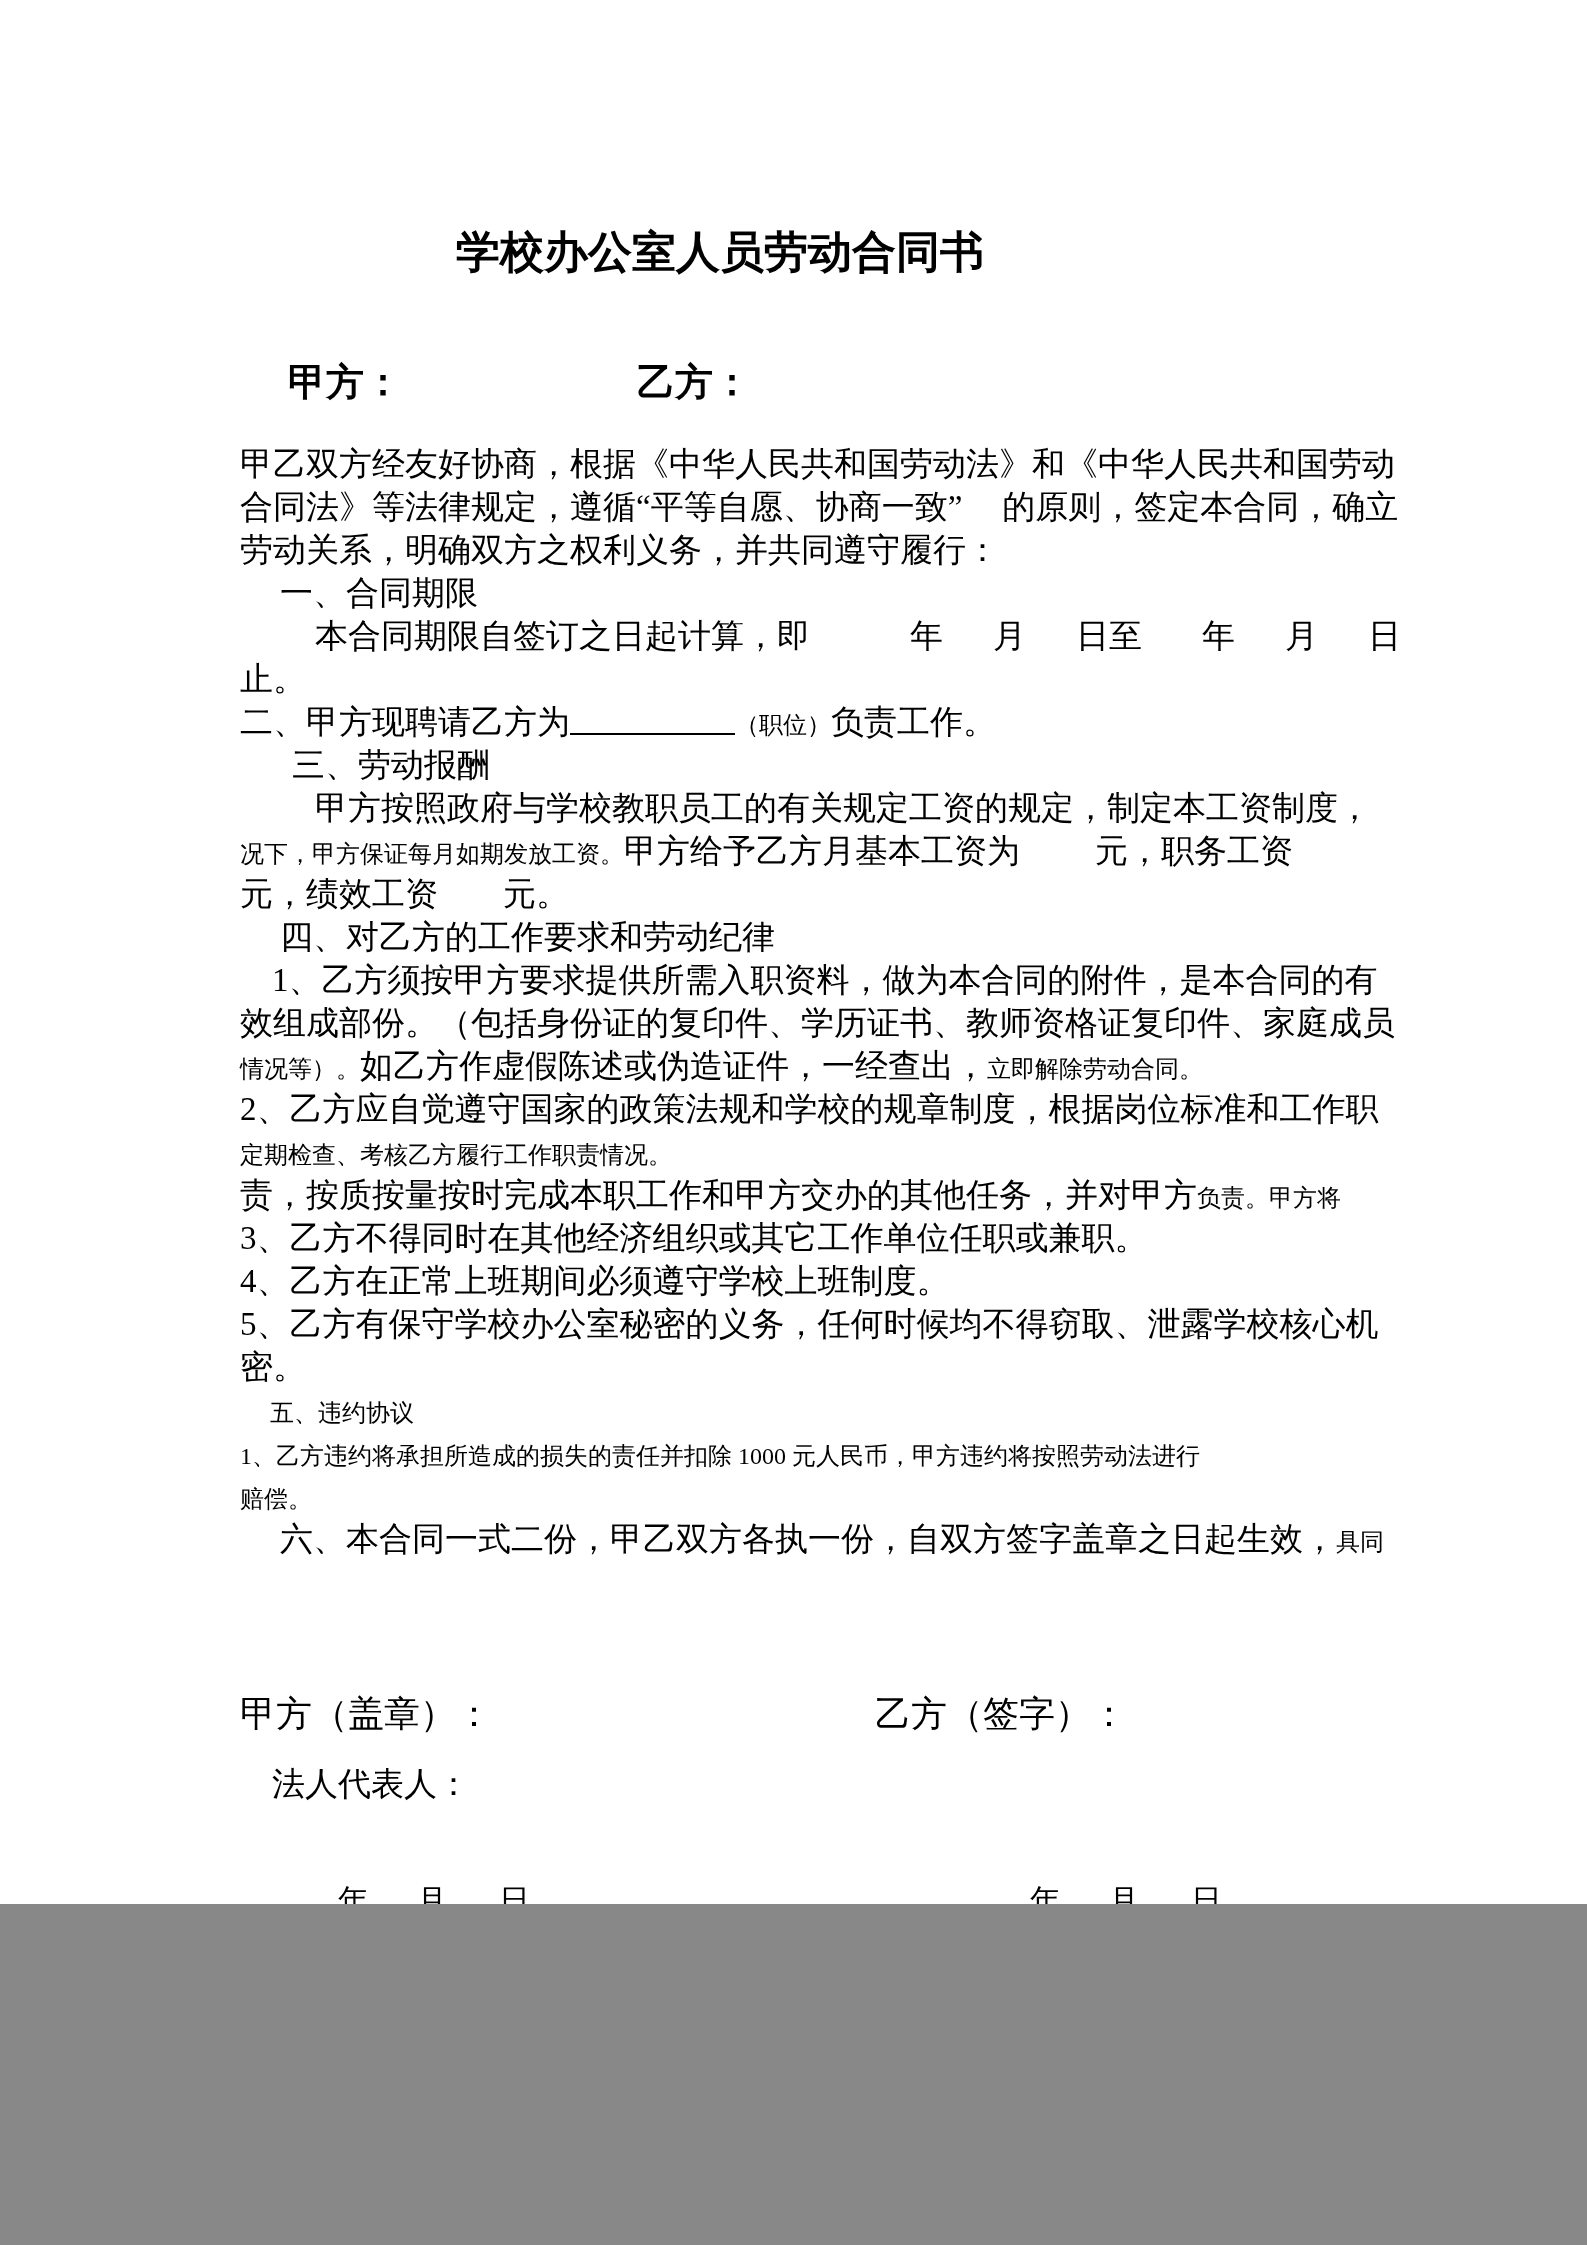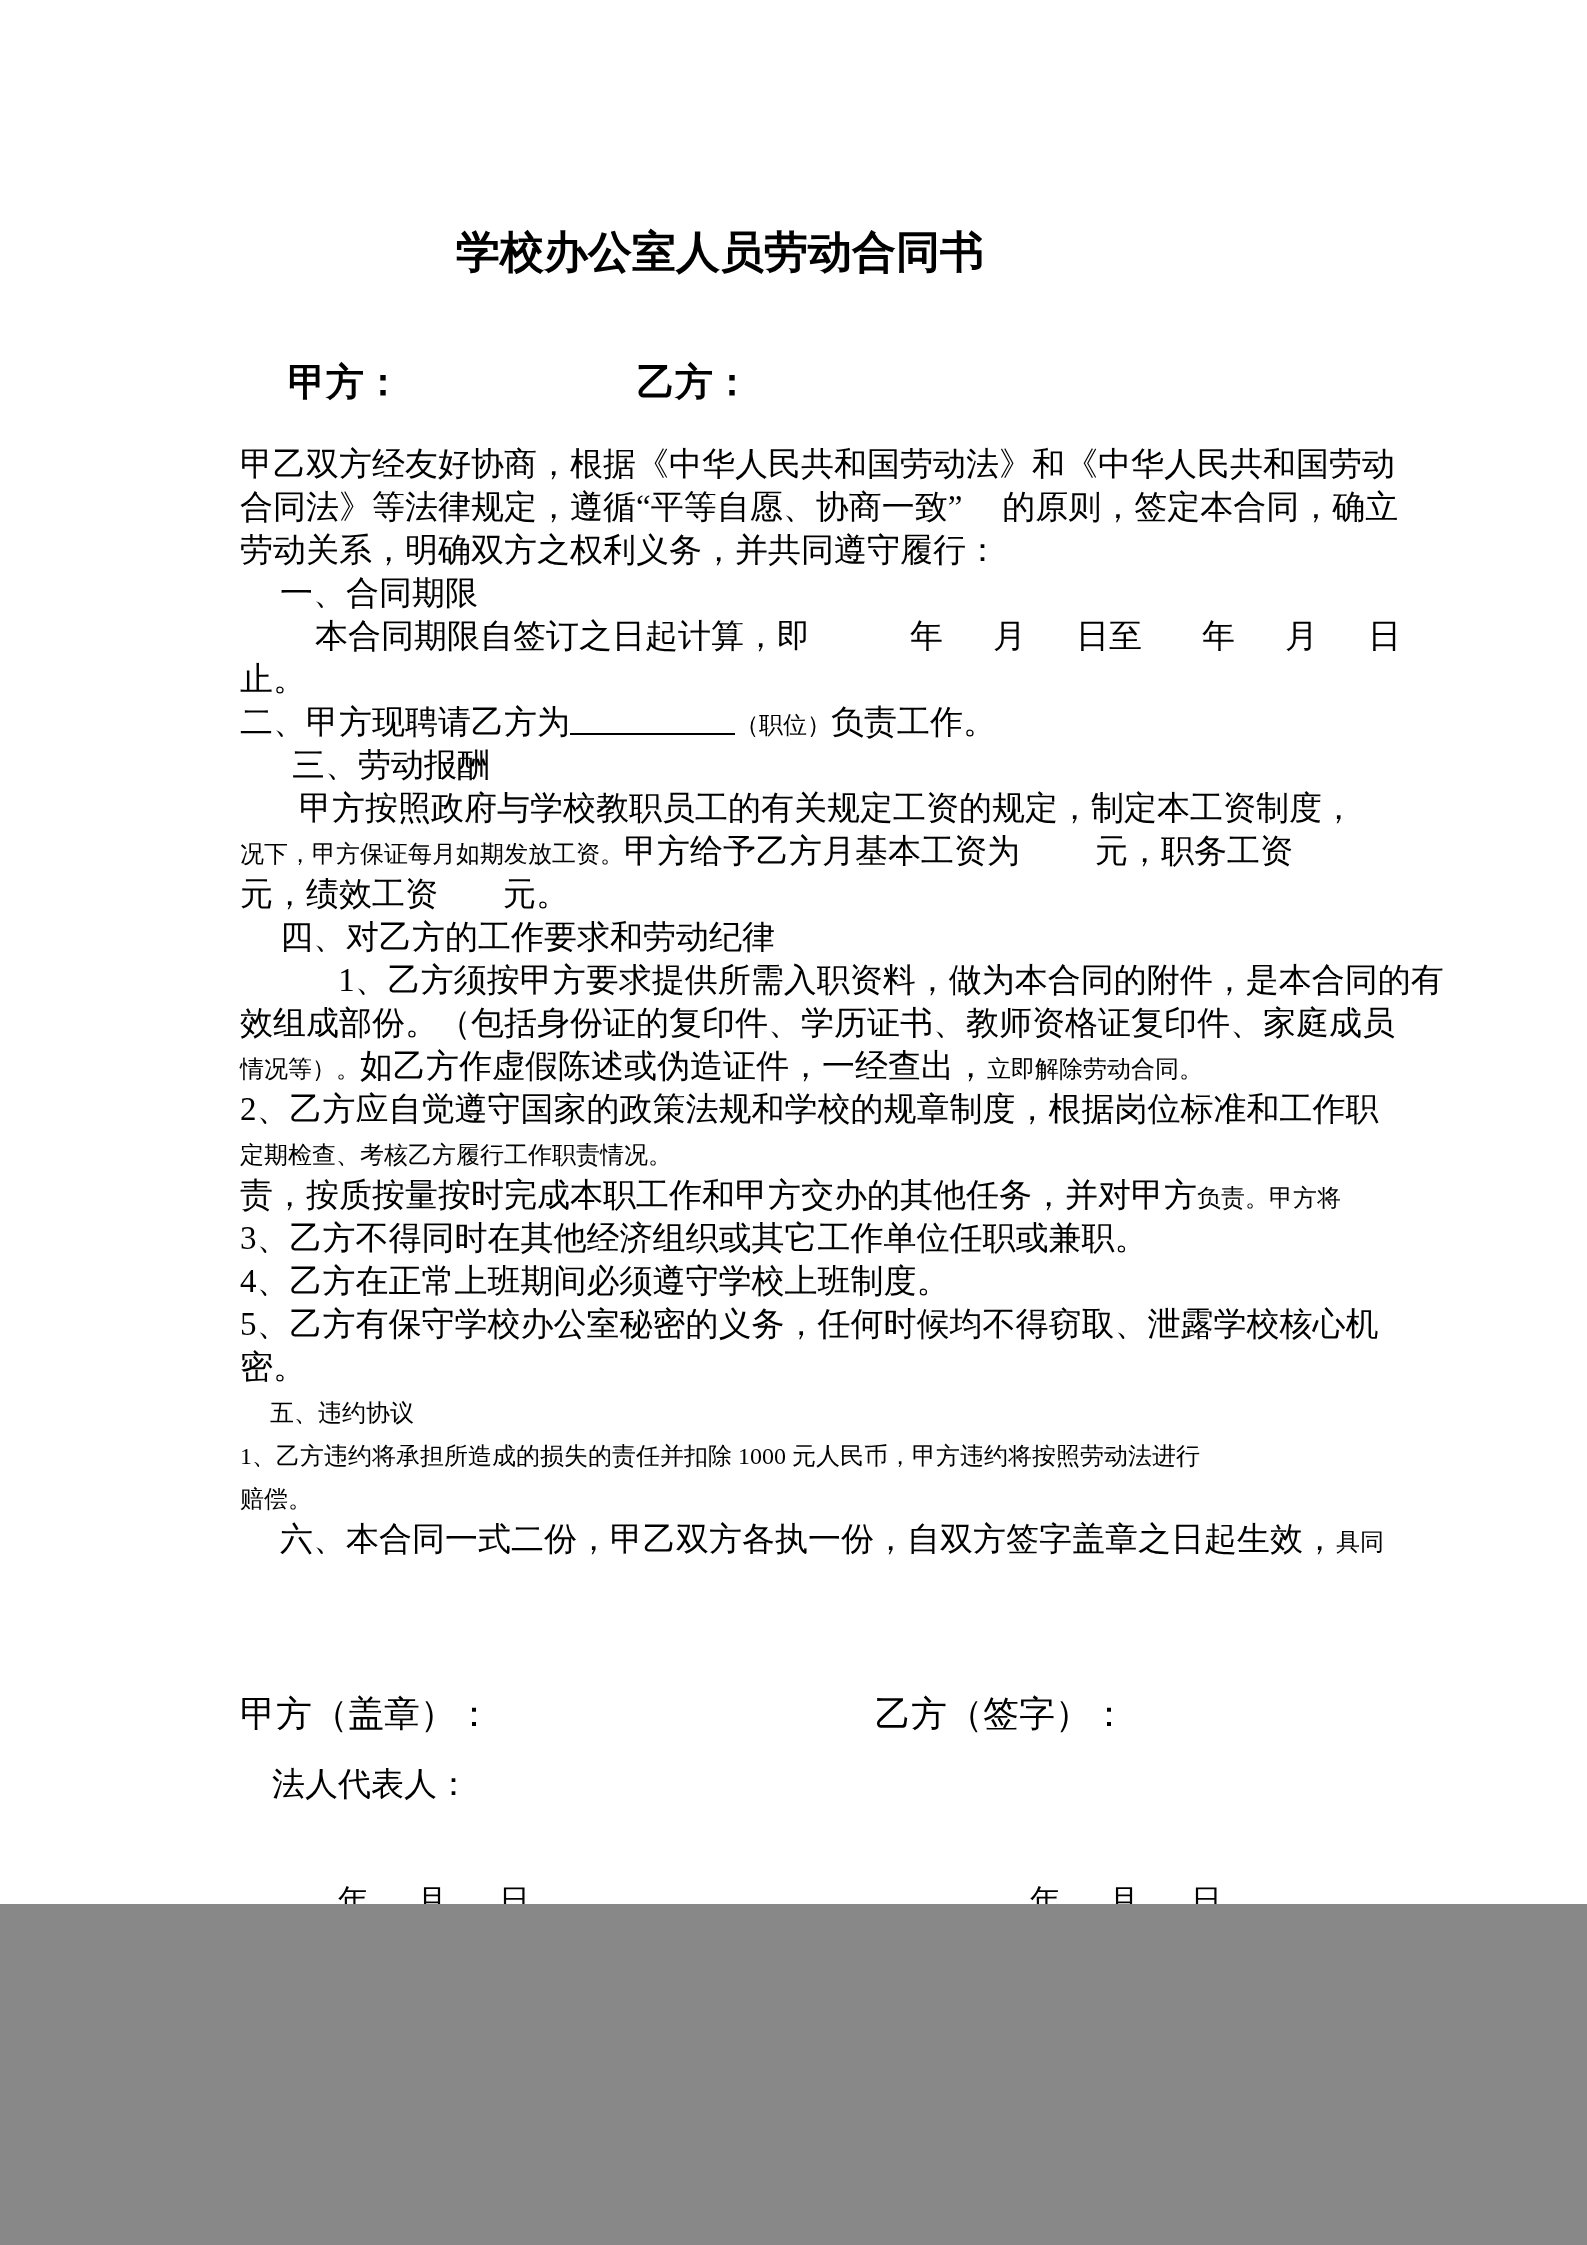--- a/index.html
+++ b/index.html
@@ -68,25 +68,25 @@
 
   <div class="contract-body">
       <div class="line"><span class="seg">甲乙双方经友好协商，根据《中华人民共和国劳动法》和《中华人民共和国劳动</span></div>
       <div class="line"><span class="seg">合同法》等法律规定，遵循“平等自愿、协商一致”</span><span class="gap" style="width: 40px;"></span><span class="seg">的原则，签定本合同，确立</span></div>
       <div class="line"><span class="seg">劳动关系，明确双方之权利义务，并共同遵守履行：</span></div>
       <div class="line" style="margin-left: 40px;"><span class="seg">一、合同期限</span></div>
       <div class="line" style="margin-left: 75px;"><span class="seg">本合同期限自签订之日起计算，即</span><span class="gap" style="width: 100px;"></span><span class="seg">年</span><span class="gap" style="width: 50px;"></span><span class="seg">月</span><span class="gap" style="width: 50px;"></span><span class="seg">日至</span><span class="gap" style="width: 60px;"></span><span class="seg">年</span><span class="gap" style="width: 50px;"></span><span class="seg">月</span><span class="gap" style="width: 50px;"></span><span class="seg">日</span></div>
       <div class="line"><span class="seg">止。</span></div>
       <div class="line"><span class="seg">二、甲方现聘请乙方为</span><span class="blank-underline" style="width: 165px;"></span><span class="seg sm">（职位）</span><span class="seg">负责工作。</span></div>
       <div class="line" style="margin-left: 52px;"><span class="seg">三、劳动报酬</span></div>
-      <div class="line" style="margin-left: 59px; font-family: Liberation Serif, serif;"><span class="seg">甲方按照政府与学校教职员工的有关规定工资的规定，制定本工资制度，</span></div>
+      <div class="line" style="margin-left: 75px; font-family: Liberation Serif, serif;"><span class="seg">甲方按照政府与学校教职员工的有关规定工资的规定，制定本工资制度，</span></div>
       <div class="line"><span class="seg sm">况下，甲方保证每月如期发放工资。</span><span class="seg">甲方给予乙方月基本工资为</span><span class="gap" style="width: 75px;"></span><span class="seg">元，职务工资</span></div>
       <div class="line"><span class="seg">元，绩效工资</span><span class="gap" style="width: 65px;"></span><span class="seg">元。</span></div>
       <div class="line" style="margin-left: 40px;"><span class="seg">四、对乙方的工作要求和劳动纪律</span></div>
-      <div class="line" style="margin-left: 42px; text-align: center;"><span class="seg">1、乙方须按甲方要求提供所需入职资料，做为本合同的附件，是本合同的有</span></div>
+      <div class="line" style="margin-left: 32px;"><span class="seg">1、乙方须按甲方要求提供所需入职资料，做为本合同的附件，是本合同的有</span></div>
       <div class="line"><span class="seg">效组成部份。（包括身份证的复印件、学历证书、教师资格证复印件、家庭成员</span></div>
       <div class="line"><span class="seg sm">情况等）。</span><span class="seg">如乙方作虚假陈述或伪造证件，一经查出，</span><span class="seg sm">立即解除劳动合同。</span></div>
       <div class="line"><span class="seg">2、乙方应自觉遵守国家的政策法规和学校的规章制度，根据岗位标准和工作职</span></div>
       <div class="line"><span class="seg sm">定期检查、考核乙方履行工作职责情况。</span></div>
       <div class="line"><span class="seg">责，按质按量按时完成本职工作和甲方交办的其他任务，并对甲方</span><span class="seg sm">负责。甲方将</span></div>
       <div class="line"><span class="seg">3、乙方不得同时在其他经济组织或其它工作单位任职或兼职。</span></div>
       <div class="line"><span class="seg">4、乙方在正常上班期间必须遵守学校上班制度。</span></div>
       <div class="line"><span class="seg">5、乙方有保守学校办公室秘密的义务，任何时候均不得窃取、泄露学校核心机</span></div>
       <div class="line"><span class="seg">密。</span></div>
       <div class="line" style="margin-left: 30px;"><span class="seg sm">五、违约协议</span></div>

